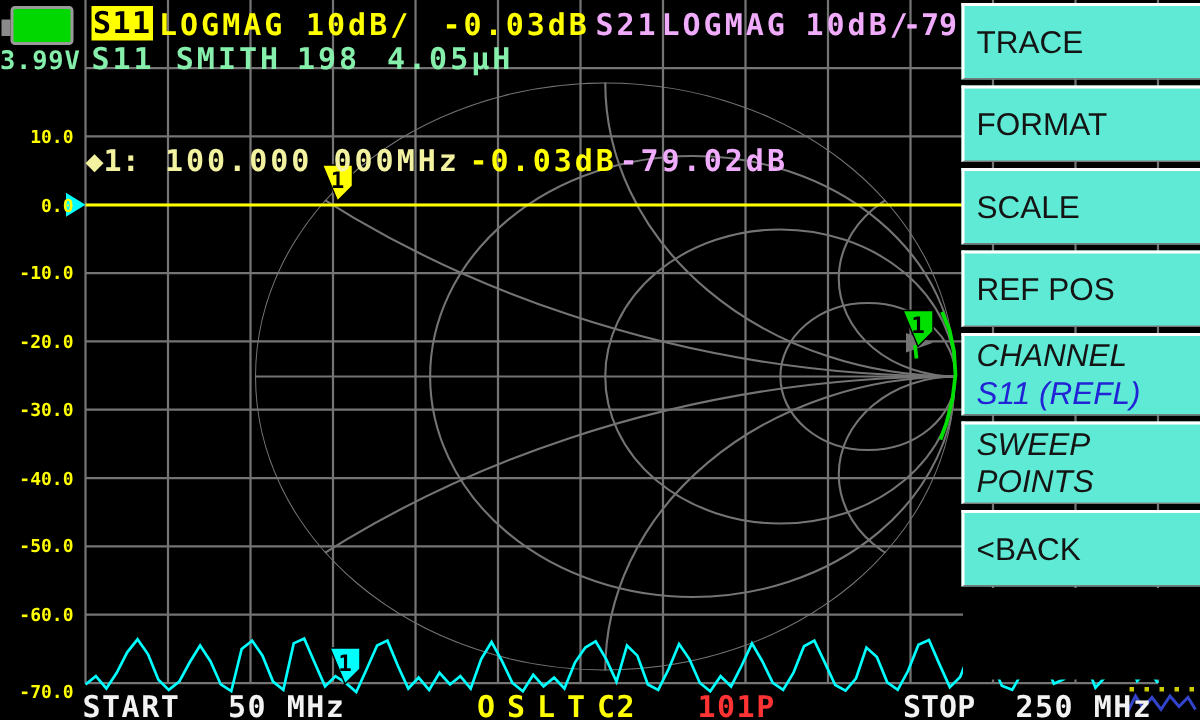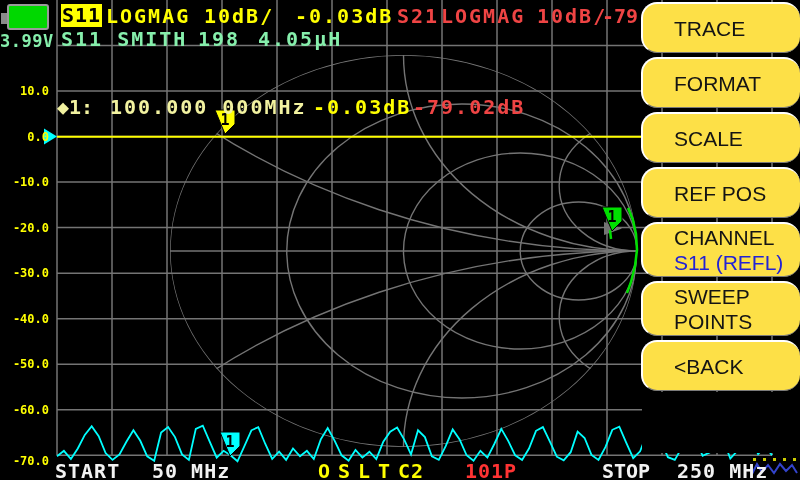--- a/index.html
+++ b/index.html
@@ -4,45 +4,45 @@
 <style>
   html,body{margin:0;padding:0;background:#222;}
   .screen{
     position:relative;width:800px;height:480px;background:#000;overflow:hidden;
     font-family:"DejaVu Sans Mono",monospace;
   }
   svg.chart{position:absolute;left:0;top:0;z-index:0;}
   .txt{position:absolute;z-index:2;font-weight:bold;font-size:20px;letter-spacing:2px;white-space:pre;line-height:22px;}
   .yellow{color:#ffff00;}
   .pale{color:#f2f2a0;}
-  .cyan{color:#ef4444;}
+  .cyan{color:#f0abfc;}
   .green{color:#86efac;}
   .white{color:#f2f2f2;}
   .red{color:#ff3333;}
   .chip{
     position:absolute;z-index:2;left:61px;top:4px;width:41px;height:23px;
     background:#ffff00;color:#000;font-weight:bold;font-size:20px;letter-spacing:1px;
     text-align:center;line-height:23px;
   }
   .vlabel{position:absolute;z-index:2;left:0;width:49px;text-align:right;
     color:#ffff00;font-weight:bold;font-size:12px;line-height:18px;letter-spacing:0;}
   
   .bat-nub{position:absolute;z-index:2;left:1px;top:13px;width:6px;height:11px;background:#8a8a8a;}
   .bat-body{position:absolute;z-index:2;left:7px;top:4px;width:42px;height:26px;
     background:#00d800;border:2px solid #9a9a9a;border-radius:3px;box-sizing:border-box;}
   
   .menu{position:absolute;z-index:3;left:641px;top:2px;width:159px;}
   .menu-btn{
-    box-sizing:border-box;width:100%;margin-bottom:4px;background:#fde047;
+    box-sizing:border-box;width:100%;margin-bottom:4px;background:#5eead4;
     border-top:2px solid #ffffff;border-left:2px solid #ffffff;border-bottom:1px solid #7a7a7a;
-    display:flex;flex-direction:column;justify-content:center;padding-left:31px;
-    font-family:"Liberation Sans",sans-serif;font-size:21px;color:#141414;line-height:25px;border-radius:16px;
+    display:flex;flex-direction:column;justify-content:center;padding-left:8px;
+    font-family:"Liberation Sans",sans-serif;font-size:21px;color:#141414;line-height:25px;
   }
   .menu-btn.h1{height:51px;}
-  .menu-btn.h2{height:55px;}
+  .menu-btn.h2{height:55px;font-style:italic;}
   .sub-blue{color:#2222d6;}
   .mask{position:absolute;z-index:1;left:642px;top:392px;width:158px;height:61px;background:#000;}
 </style>
 </head>
 <body>
 
 <div class="screen">
 
   <svg class="chart" width="800" height="480">
       <line x1="57" y1="0" x2="57" y2="455.34999999999997" stroke="#747474" stroke-width="1.5"></line>

